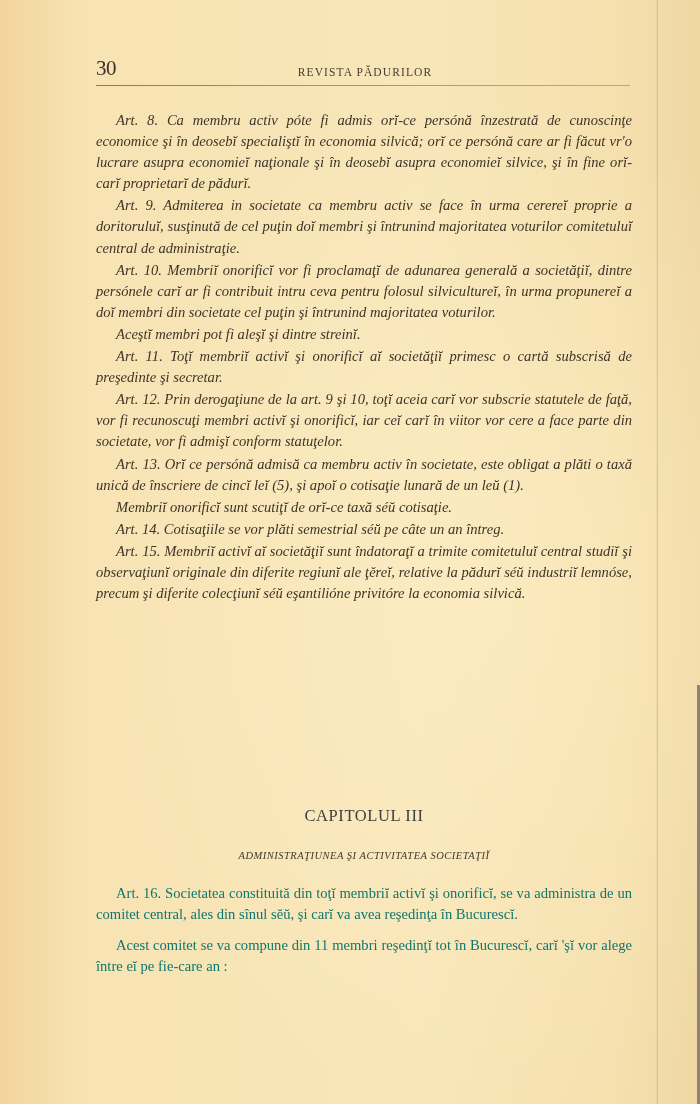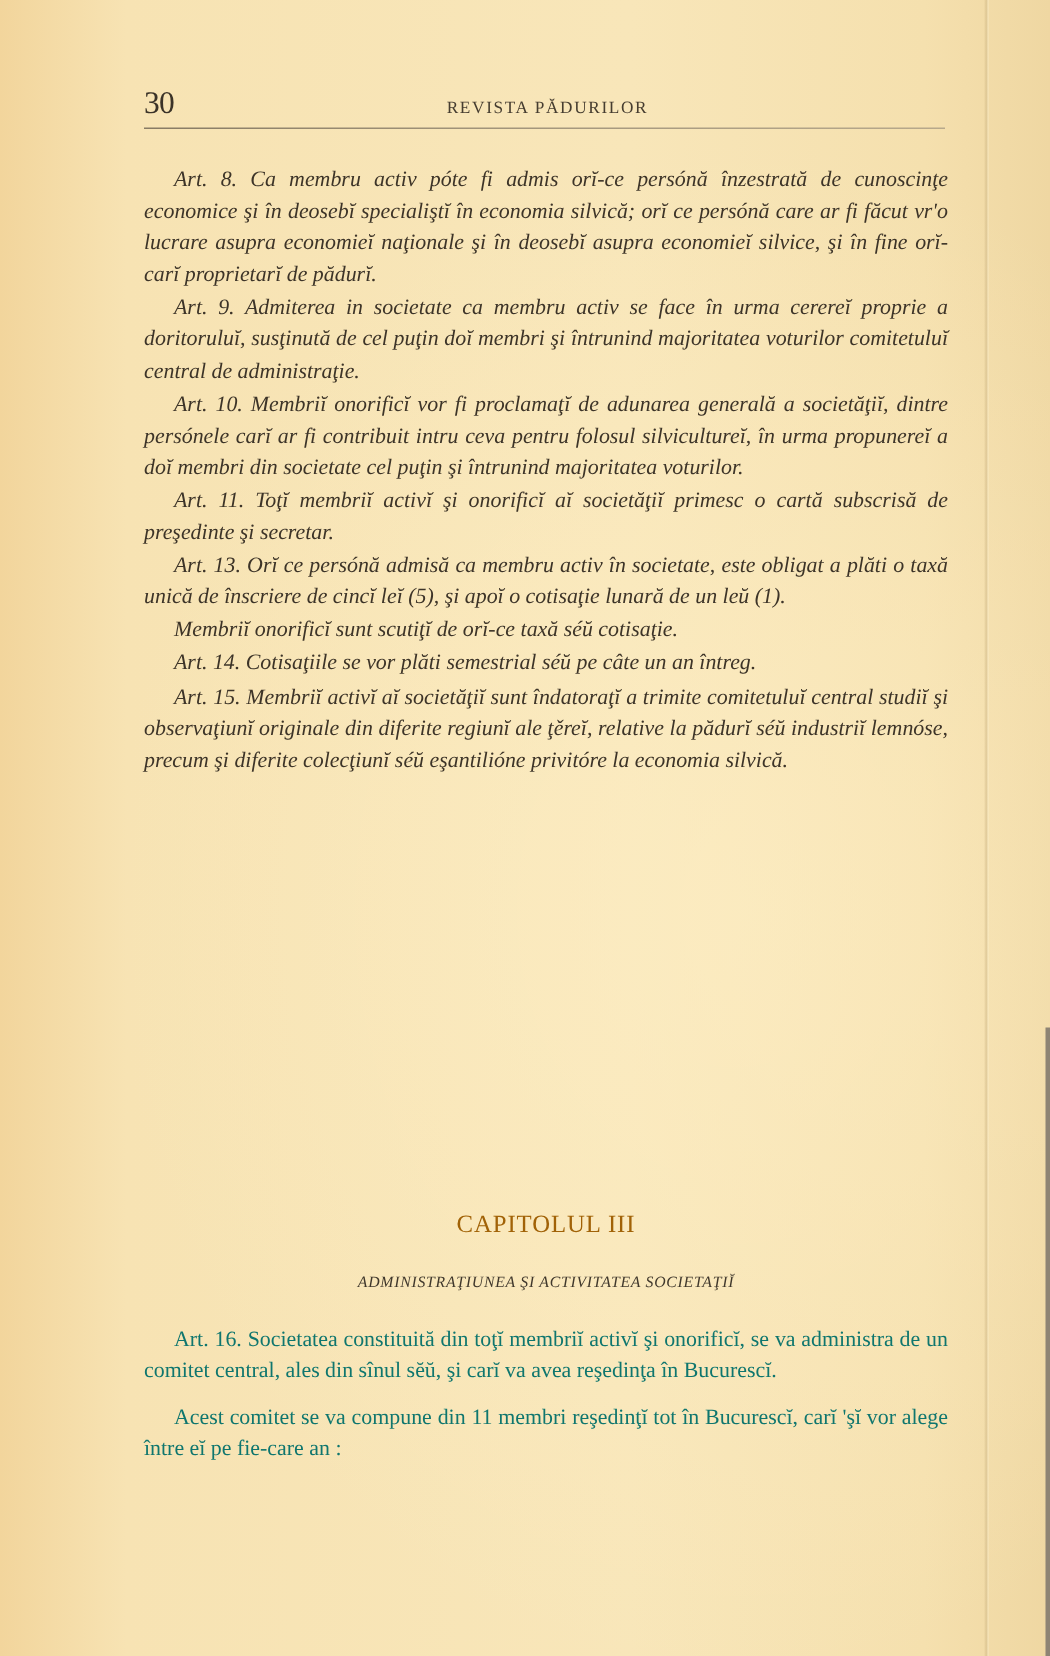--- a/index.html
+++ b/index.html
@@ -76,21 +76,21 @@
     .text-block p + p {
       margin-top: 1px;
     }
     .chapter-title {
       position: absolute;
       left: 96px; top: 806px;
       width: 536px;
       text-align: center;
       font-size: 16.5px;
       letter-spacing: 0.6px;
-      color: #a16207;
+      color: #404040;
     }
     .chapter-subtitle {
       position: absolute;
       left: 96px; top: 850px;
       width: 536px;
       text-align: center;
       font-size: 10.5px;
       letter-spacing: 0.5px;
       color: #40382c;
       font-style: italic;
@@ -120,21 +120,23 @@
 <div class="edge-strip"></div>
 
 <div class="page-number">30</div>
 <div class="running-head">REVISTA PĂDURILOR</div>
 <div class="head-rule"></div>
 
 <div class="text-block">
   <p>Art. 8. Ca membru activ póte fi admis orĭ-ce persónă înzestrată de cunoscinţe economice şi în deosebĭ specialiştĭ în economia sil­vică; orĭ ce persónă care ar fi făcut vr'o lucrare asupra economieĭ naţionale şi în deosebĭ asupra economieĭ silvice, şi în fine orĭ-carĭ proprietarĭ de pădurĭ.</p>
   <p>Art. 9. Admiterea in societate ca membru activ se face în urma cerereĭ proprie a doritoruluĭ, susţinută de cel puţin doĭ membri şi întrunind majoritatea voturilor comitetuluĭ central de admi­nistraţie.</p>
   <p>Art. 10. Membriĭ onorificĭ vor fi proclamaţĭ de adunarea generală a societăţiĭ, dintre persónele carĭ ar fi contribuit intru ceva pentru folosul silvicultureĭ, în urma propunereĭ a doĭ membri din socie­tate cel puţin şi întrunind majoritatea voturilor.</p>
+  <p>Aceştĭ membri pot fi aleşĭ şi dintre streinĭ.</p>
   <p>Art. 11. Toţĭ membriĭ activĭ şi onorificĭ aĭ societăţiĭ primesc o cartă subscrisă de preşedinte şi secretar.</p>
+  <p>Art. 12. Prin derogaţiune de la art. 9 şi 10, toţĭ aceia carĭ vor subscrie statutele de faţă, vor fi recunoscuţi membri activĭ şi o­norificĭ, iar ceĭ carĭ în viitor vor cere a face parte din societate, vor fi admişĭ conform statuţelor.</p>
   <p>Art. 13. Orĭ ce persónă admisă ca membru activ în societate, este obligat a plăti o taxă unică de înscriere de cincĭ leĭ (5), şi apoĭ o cotisaţie lunară de un leŭ (1).</p>
   <p>Membriĭ onorificĭ sunt scutiţĭ de orĭ-ce taxă séŭ cotisaţie.</p>
   <p>Art. 14. Cotisaţiile se vor plăti semestrial séŭ pe câte un an întreg.</p>
   <p>Art. 15. Membriĭ activĭ aĭ societăţiĭ sunt îndatoraţĭ a trimite comitetuluĭ central studiĭ şi observaţiunĭ originale din diferite re­giunĭ ale ţěreĭ, relative la pădurĭ séŭ industriĭ lemnóse, precum şi diferite colecţiunĭ séŭ eşantilióne privitóre la economia silvică.</p>
 </div>
 
 <div class="chapter-title">CAPITOLUL III</div>
 <div class="chapter-subtitle">ADMINISTRAŢIUNEA ŞI ACTIVITATEA SOCIETAŢIĬ</div>
 
 <div class="text-block-2">

